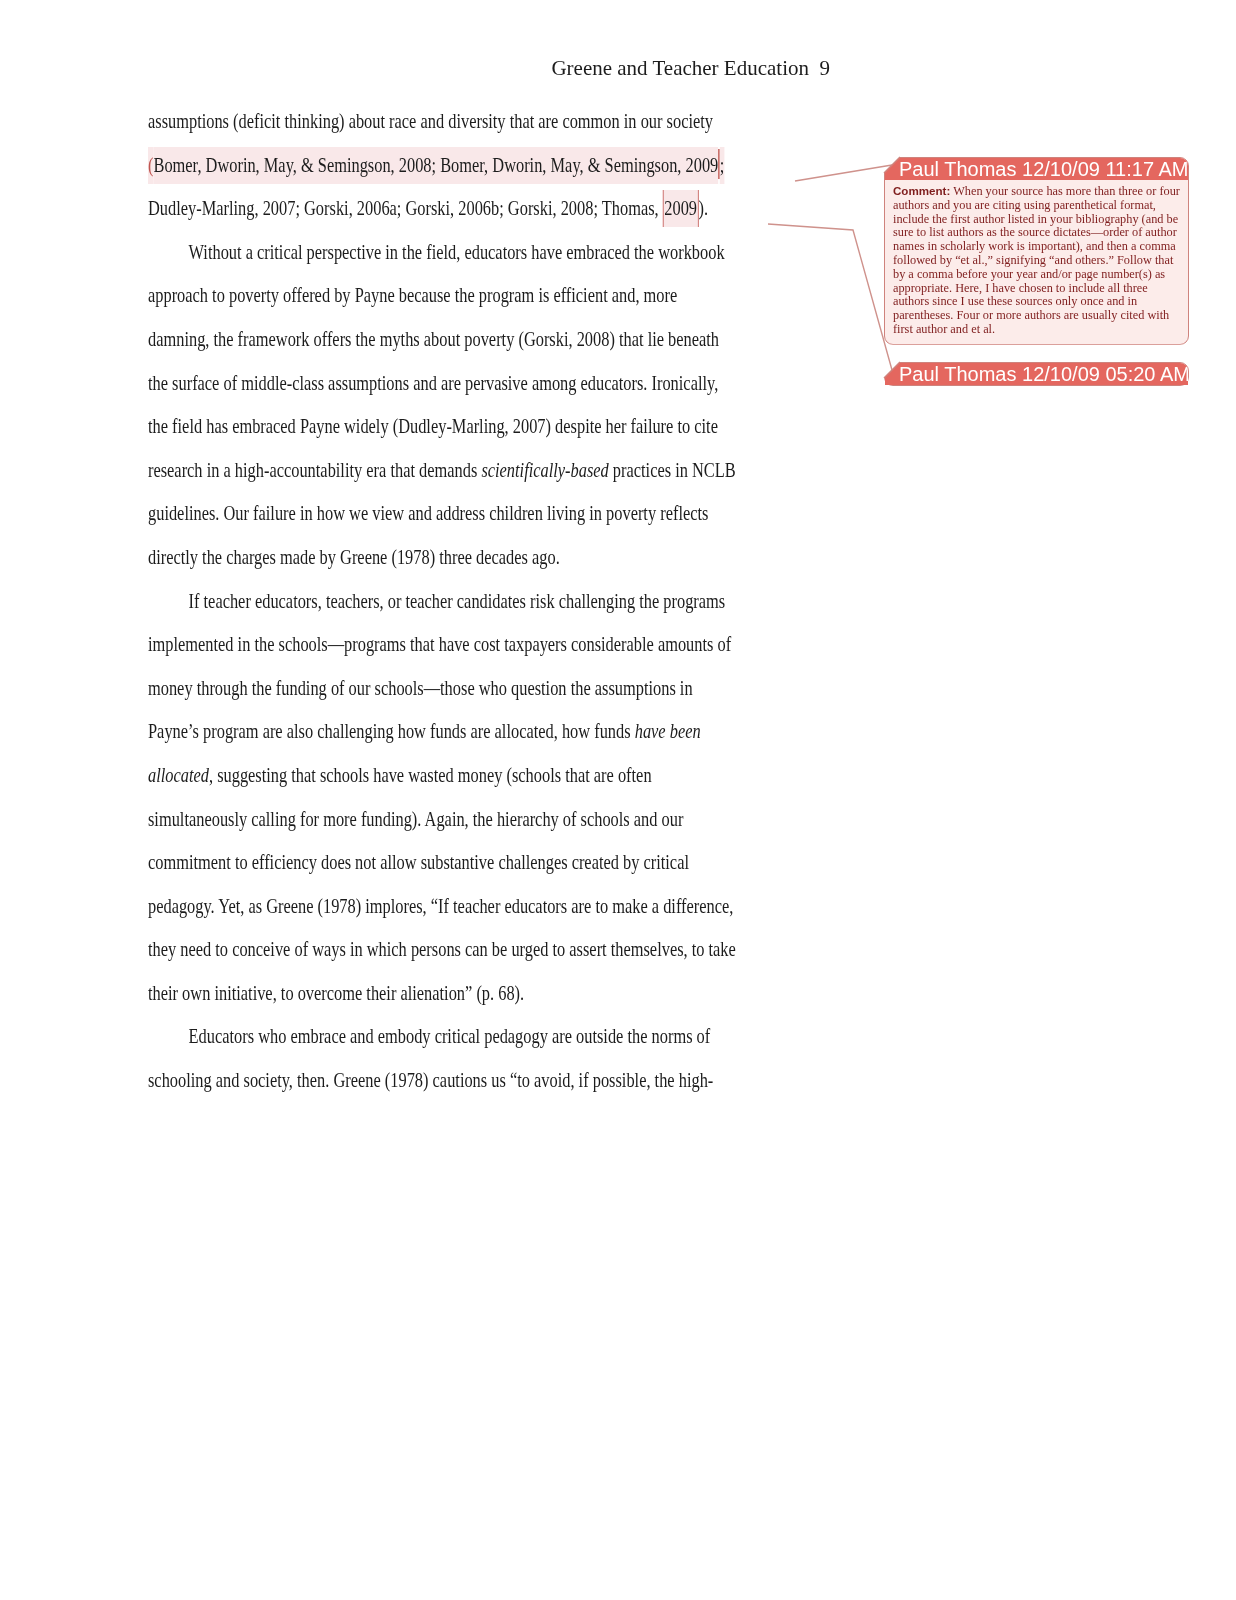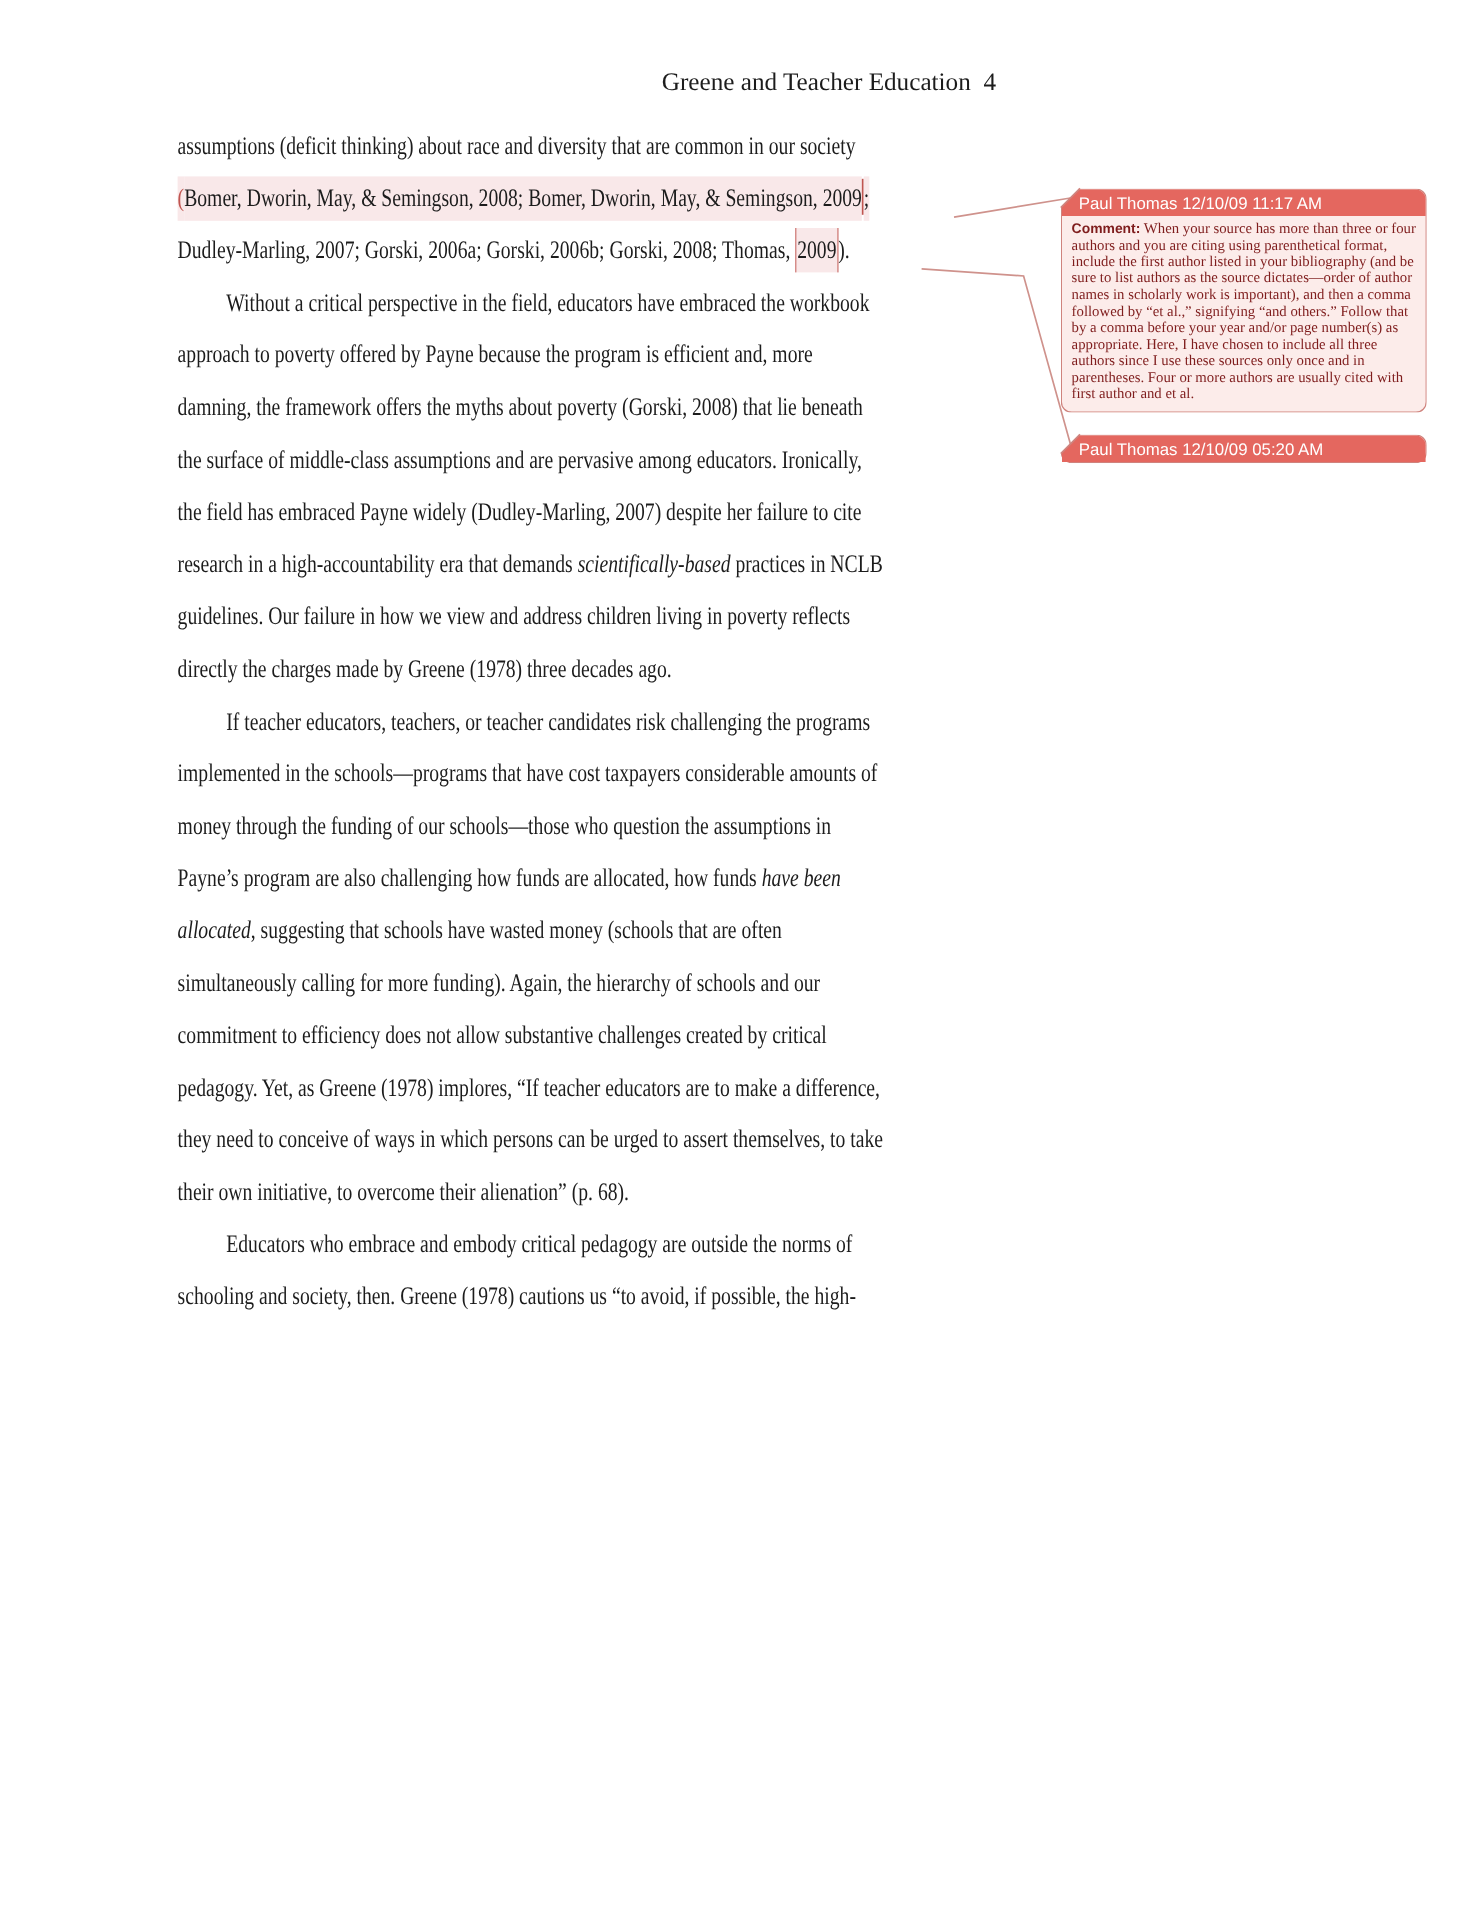--- a/index.html
+++ b/index.html
@@ -43,21 +43,21 @@
     border:1px solid var(--comment-border,#cf837d);
     border-radius:9px;
     clip-path:polygon(16px 0,100% 0,100% 100%,0 100%,0 16px);
     box-sizing:border-box;
     z-index:2;
   }
   .cmt-header{
     background:var(--comment-header-bg,#e4675f);
     color:var(--comment-header-text,#ffffff);
     font-family:"Liberation Sans","DejaVu Sans",sans-serif;
-    font-size:14px;line-height:22px;height:22px;
+    font-size:20px;line-height:22px;height:22px;
     padding:0 0 0 14px;
     border-radius:8px 8px 0 0;
     white-space:nowrap;overflow:hidden;
   }
   .cmt-body{
     font-family:"Liberation Serif","DejaVu Serif",serif;
     font-size:12.3px;line-height:13.8px;
     padding:4px 8px 7px;color:#7f1d1d;
   }
   .cmt-label{
@@ -67,21 +67,21 @@
   .connectors{
     position:absolute;left:0;top:0;width:1236px;height:1600px;
     pointer-events:none;z-index:5;
   }
 </style>
 </head>
 <body>
 
 <div class="page">
 
-  <div class="page-header">Greene and Teacher Education  4</div>
+  <div class="page-header">Greene and Teacher Education  9</div>
 
   <div class="doc-text" id="doc-text"><div class="para"><div class="line"><span>assumptions (deficit thinking) about race and diversity that are common in our society</span></div><div class="line"><span class="hl open">(</span><span class="hl">Bomer, Dworin, May, &amp; Semingson, 2008; Bomer, Dworin, May, &amp; Semingson, 2009</span><span class="anchor-bar"></span><span class="hl">;</span></div><div class="line"><span>Dudley-Marling, 2007; Gorski, 2006a; Gorski, 2006b; Gorski, 2008; Thomas, </span><span class="yr-box">2009</span><span>).</span></div></div><div class="para"><div class="line indent"><span>Without a critical perspective in the field, educators have embraced the workbook</span></div><div class="line"><span>approach to poverty offered by Payne because the program is efficient and, more</span></div><div class="line"><span>damning, the framework offers the myths about poverty (Gorski, 2008) that lie beneath</span></div><div class="line"><span>the surface of middle-class assumptions and are pervasive among educators. Ironically,</span></div><div class="line"><span>the field has embraced Payne widely (Dudley-Marling, 2007) despite her failure to cite</span></div><div class="line"><span>research in a high-accountability era that demands </span><span class="it">scientifically-based</span><span> practices in NCLB</span></div><div class="line"><span>guidelines. Our failure in how we view and address children living in poverty reflects</span></div><div class="line"><span>directly the charges made by Greene (1978) three decades ago.</span></div></div><div class="para"><div class="line indent"><span>If teacher educators, teachers, or teacher candidates risk challenging the programs</span></div><div class="line"><span>implemented in the schools—programs that have cost taxpayers considerable amounts of</span></div><div class="line"><span>money through the funding of our schools—those who question the assumptions in</span></div><div class="line"><span>Payne’s program are also challenging how funds are allocated, how funds </span><span class="it">have been</span></div><div class="line"><span class="it">allocated</span><span>, suggesting that schools have wasted money (schools that are often</span></div><div class="line"><span>simultaneously calling for more funding). Again, the hierarchy of schools and our</span></div><div class="line"><span>commitment to efficiency does not allow substantive challenges created by critical</span></div><div class="line"><span>pedagogy. Yet, as Greene (1978) implores, “If teacher educators are to make a difference,</span></div><div class="line"><span>they need to conceive of ways in which persons can be urged to assert themselves, to take</span></div><div class="line"><span>their own initiative, to overcome their alienation” (p. 68).</span></div></div><div class="para"><div class="line indent"><span>Educators who embrace and embody critical pedagogy are outside the norms of</span></div><div class="line"><span>schooling and society, then. Greene (1978) cautions us “to avoid, if possible, the high-</span></div></div></div>
 
   <div class="comment-box" style="top:157px">
     <div class="cmt-header">
       <span>Paul Thomas 12/10/09 11:17 AM</span>
     </div>
     <div class="cmt-body"><span class="cmt-label">Comment:</span> <span>When your source has more than three or four authors and you are citing using parenthetical format, include the first author listed in your bibliography (and be sure to list authors as the source dictates—order of author names in scholarly work is important), and then a comma followed by “et al.,” signifying “and others.” Follow that by a comma before your year and/or page number(s) as appropriate. Here, I have chosen to include all three authors since I use these sources only once and in parentheses. Four or more authors are usually cited with first author and et al.</span></div>
   </div>
 

